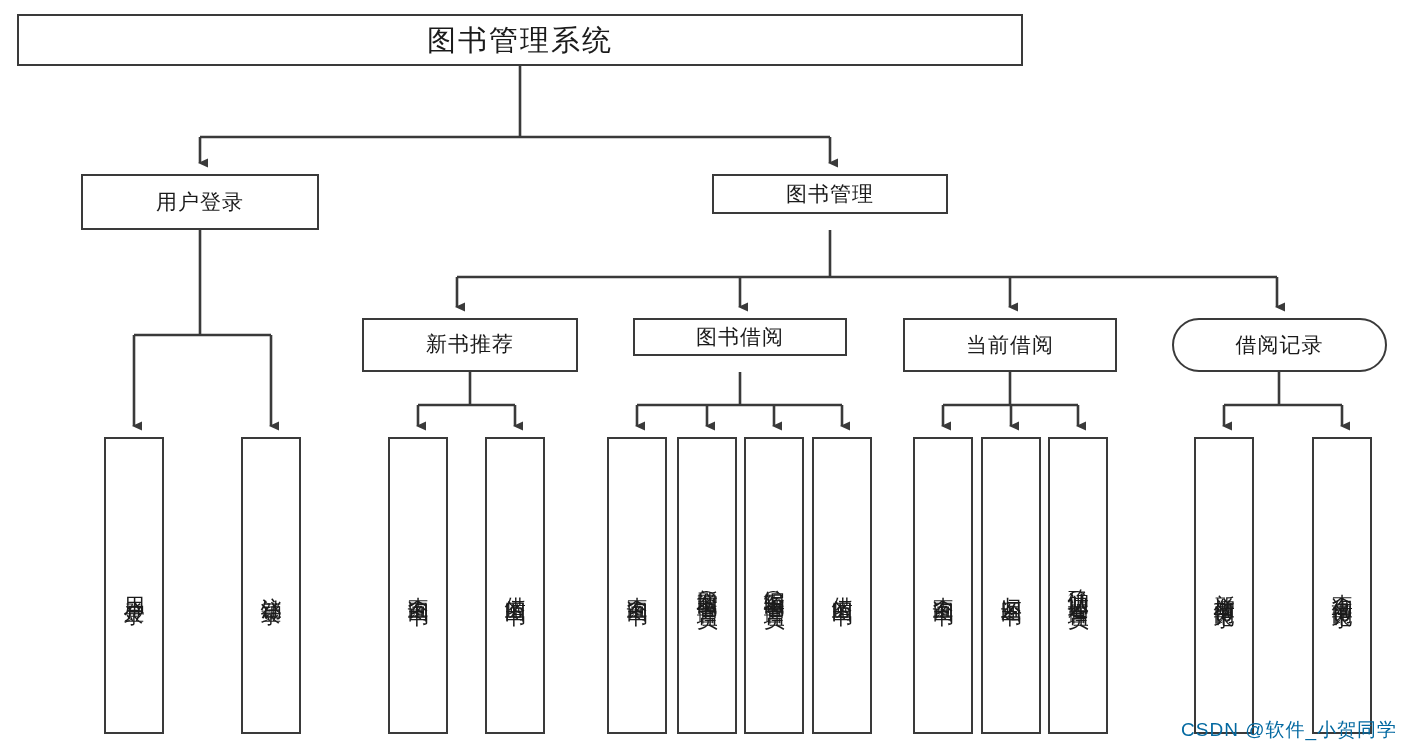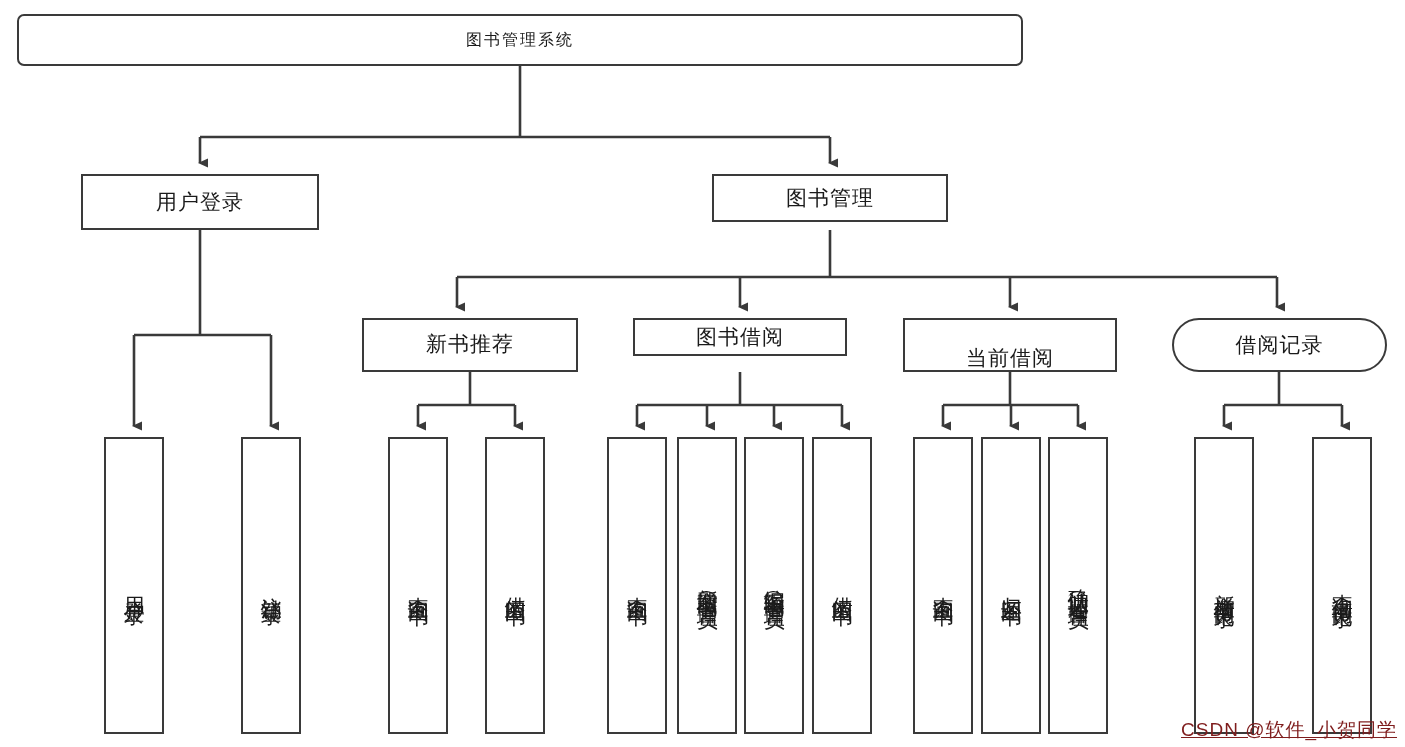--- a/index.html
+++ b/index.html
@@ -48,34 +48,32 @@
     line-height: 1.25;
     letter-spacing: 3px;
     padding: 6px 0;
   }
   .node.v .vtext {
     writing-mode: vertical-rl;
     text-orientation: upright;
     white-space: nowrap;
   }
   .node.root {
-    font-size: 16px;
+    font-size: 29px;
     letter-spacing: 2px;
-    border-radius: 7px;
   }
   #watermark {
     position: absolute;
     right: 8px;
     bottom: 4px;
     font-size: 19px;
-    color: #7f1d1d;
+    color: #0369a1;
     letter-spacing: 1px;
     white-space: nowrap;
     user-select: none;
-    text-decoration: underline;
   }
 </style>
 </head>
 <body>
 
 <div id="canvas">
 
   <svg id="edges" viewBox="0 0 1405 747" xmlns="http://www.w3.org/2000/svg">
     <defs>
       <marker id="arrowhead" markerWidth="10" markerHeight="10" refX="5" refY="8" orient="auto" markerUnits="userSpaceOnUse">
@@ -120,32 +118,32 @@
   </svg>
 
   <div class="node h root" style="left: 17px; top: 14px; width: 1006px; height: 52px;">
     <span>图书管理系统</span>
   </div>
 
   <div id="l2-layer">
       <div class="node h" style="left: 81px; top: 174px; width: 238px; height: 56px;">
         <span>用户登录</span>
       </div>
-      <div class="node h" style="left: 712px; top: 174px; width: 236px; height: 48px;">
+      <div class="node h" style="left: 712px; top: 174px; width: 236px; height: 40px;">
         <span>图书管理</span>
       </div>
     </div>
   <div id="l3-layer">
       <div class="node h" style="left: 362px; top: 318px; width: 216px; height: 54px; font-family: Liberation Serif, serif;">
         <span>新书推荐</span>
       </div>
       <div class="node h" style="left: 633px; top: 318px; width: 214px; height: 38px;">
         <span>图书借阅</span>
       </div>
-      <div class="node h" style="left: 903px; top: 318px; width: 214px; height: 54px; align-items: flex-end;">
+      <div class="node h" style="left: 903px; top: 318px; width: 214px; height: 54px;">
         <span>当前借阅</span>
       </div>
       <div class="node h" style="left: 1172px; top: 318px; width: 215px; height: 54px; border-radius: 27px;">
         <span>借阅记录</span>
       </div>
     </div>
   <div id="leaf-layer">
       <div class="node v" style="left: 104px; top: 437px; width: 60px; height: 297px;">
         <span class="vtext">用户登录</span>
       </div>

